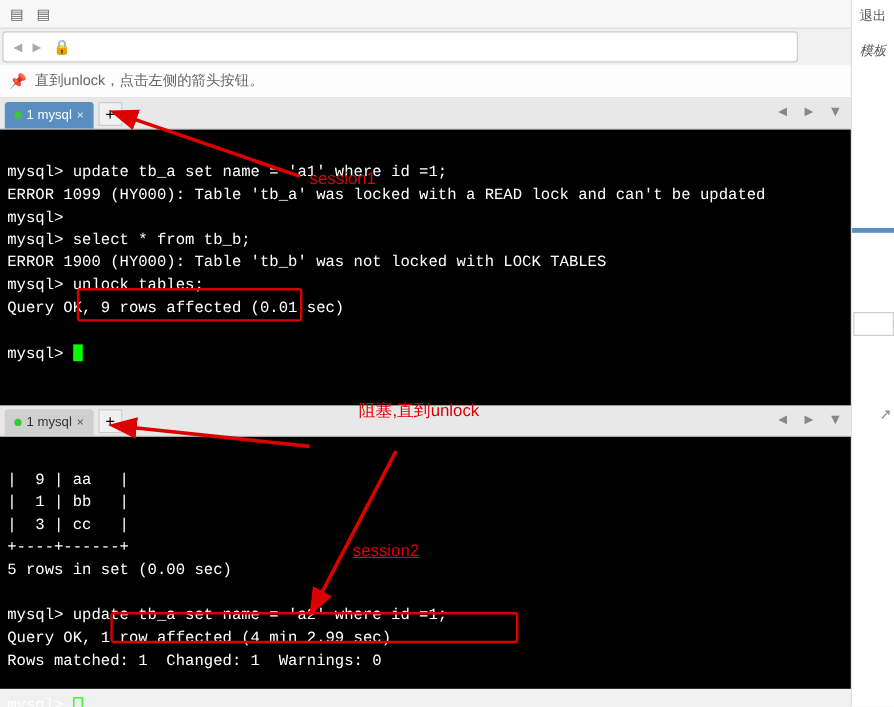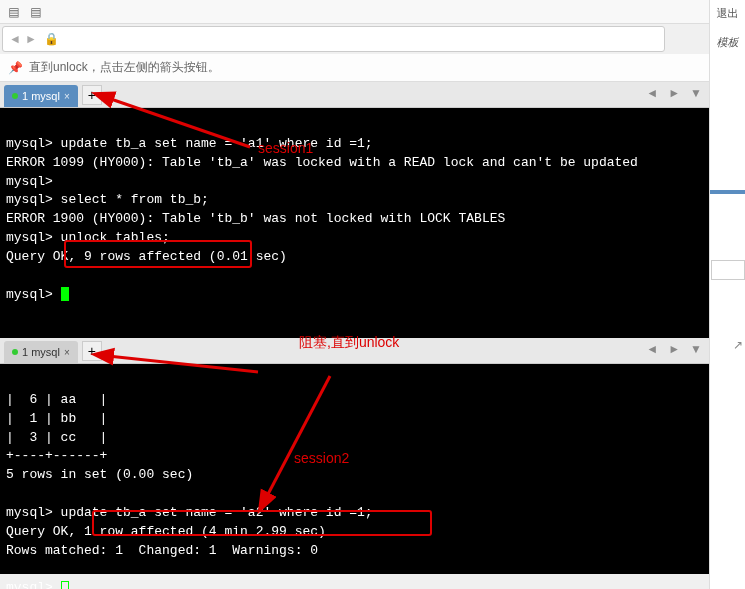--- a/index.html
+++ b/index.html
@@ -243,36 +243,36 @@
     </div>
     <div class="tab-add">+</div>
     <div class="tab-nav-right">
       <span>◄</span>
       <span>►</span>
       <span>▼</span>
     </div>
   </div>
 
   <div class="terminal term2">
-<span>|  6 | aa   |</span>
+<span>|  9 | aa   |</span>
 <span>|  1 | bb   |</span>
 <span>|  3 | cc   |</span>
 <span>+----+------+</span>
 <span>5 rows in set (0.00 sec)</span>
 <span></span>
 <span>mysql&gt; update tb_a set name = 'a2' where id =1;</span>
 <span>Query OK, 1 row affected (4 min 2.99 sec)</span>
 <span>Rows matched: 1  Changed: 1  Warnings: 0</span>
 <span></span>
 <span>mysql&gt; </span><span class="cursor-empty"></span>
   </div>
 
   <div class="annotation" style="top:58px; left:258px;">session1</div>
   <div class="annotation" style="top:252px; left:262px;margin-left:37px;">阻塞,直到unlock</div>
-  <div class="annotation" style="top:368px; left:294px;">session2</div>
+  <div class="annotation" style="top:368px; left:294px;text-decoration:underline;">session2</div>
 
   <div class="red-box" style="top:158px; left:64px; width:188px; height:28px;"></div>
   <div class="red-box" style="top:428px; left:92px; width:340px; height:26px;"></div>
 
   <svg class="arrow-svg" style="top:0; left:0;" width="709" height="580">
     <defs>
       <marker id="ah" markerWidth="10" markerHeight="10" refX="2" refY="3" orient="auto">
         <path d="M0,0 L0,6 L8,3 z" fill="#d00"></path>
       </marker>
     </defs>

